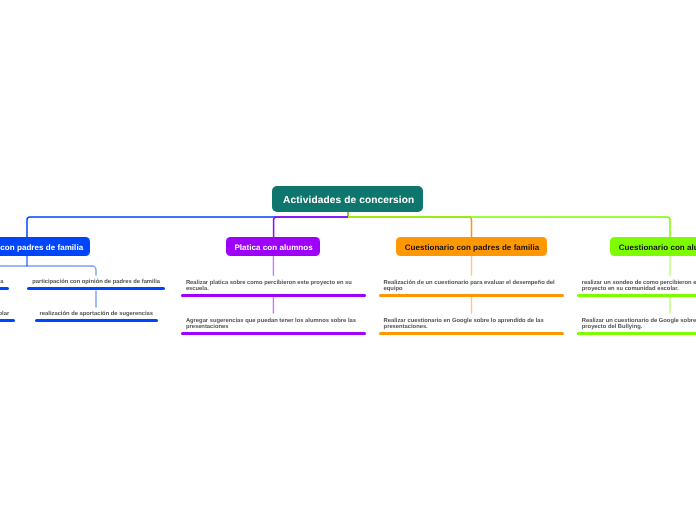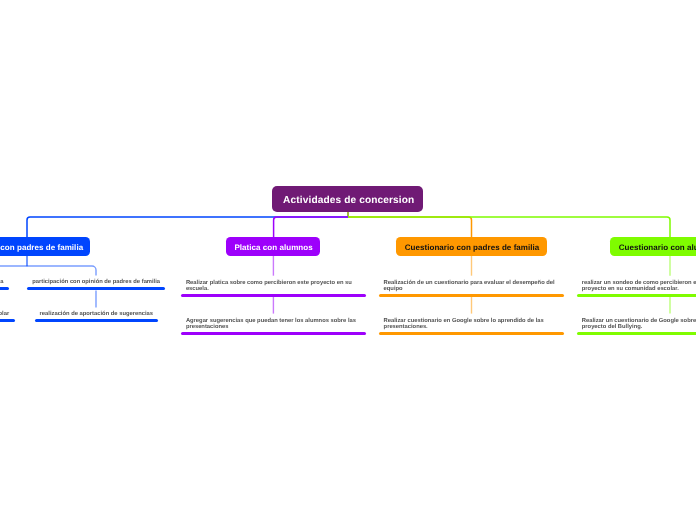--- a/index.html
+++ b/index.html
@@ -51,21 +51,21 @@
       <path d="M273.4,297 L273.4,313.6" stroke="#9d00fb"></path>
 
       <path d="M471.5,255.5 L471.5,275.7" stroke="#ff9800"></path>
       <path d="M471.5,297 L471.5,313.6" stroke="#ff9800"></path>
 
       <path d="M670,255.5 L670,275.7" stroke="#7ffc00"></path>
       <path d="M670,297 L670,313.6" stroke="#7ffc00"></path>
     </g>
   </svg>
 
-  <div class="node root" style="left:271.5px;top:185.5px;width:151.5px;height:26px;background:#701a75;color:#ffffff;">
+  <div class="node root" style="left:271.5px;top:185.5px;width:151.5px;height:26px;background:#0f766e;color:#ffffff;">
     <span>Actividades de concersion</span>
   </div>
 
   <div class="node br" style="left:-36.3px;top:237px;width:126.3px;height:18.5px;background:#0045fe;color:#ffffff;">
     <span>Platica con padres de familia</span>
   </div>
 
   <div class="node br" style="left:225.8px;top:237px;width:94.2px;height:18.5px;background:#9d00fb;color:#ffffff;">
     <span>Platica con alumnos</span>
   </div>

